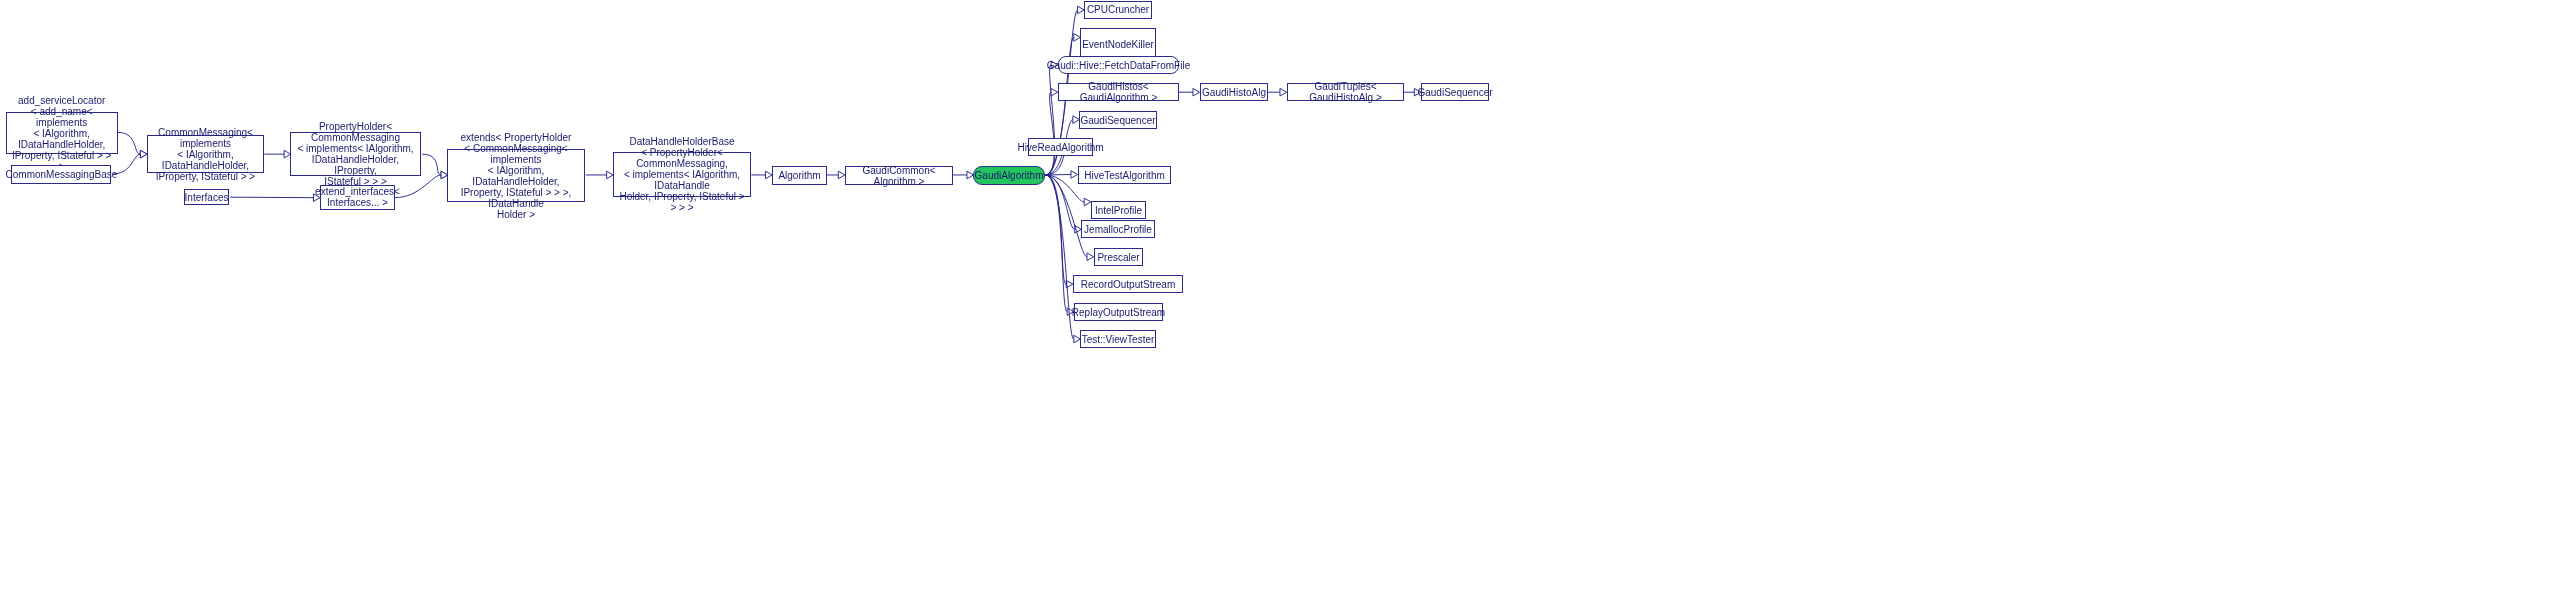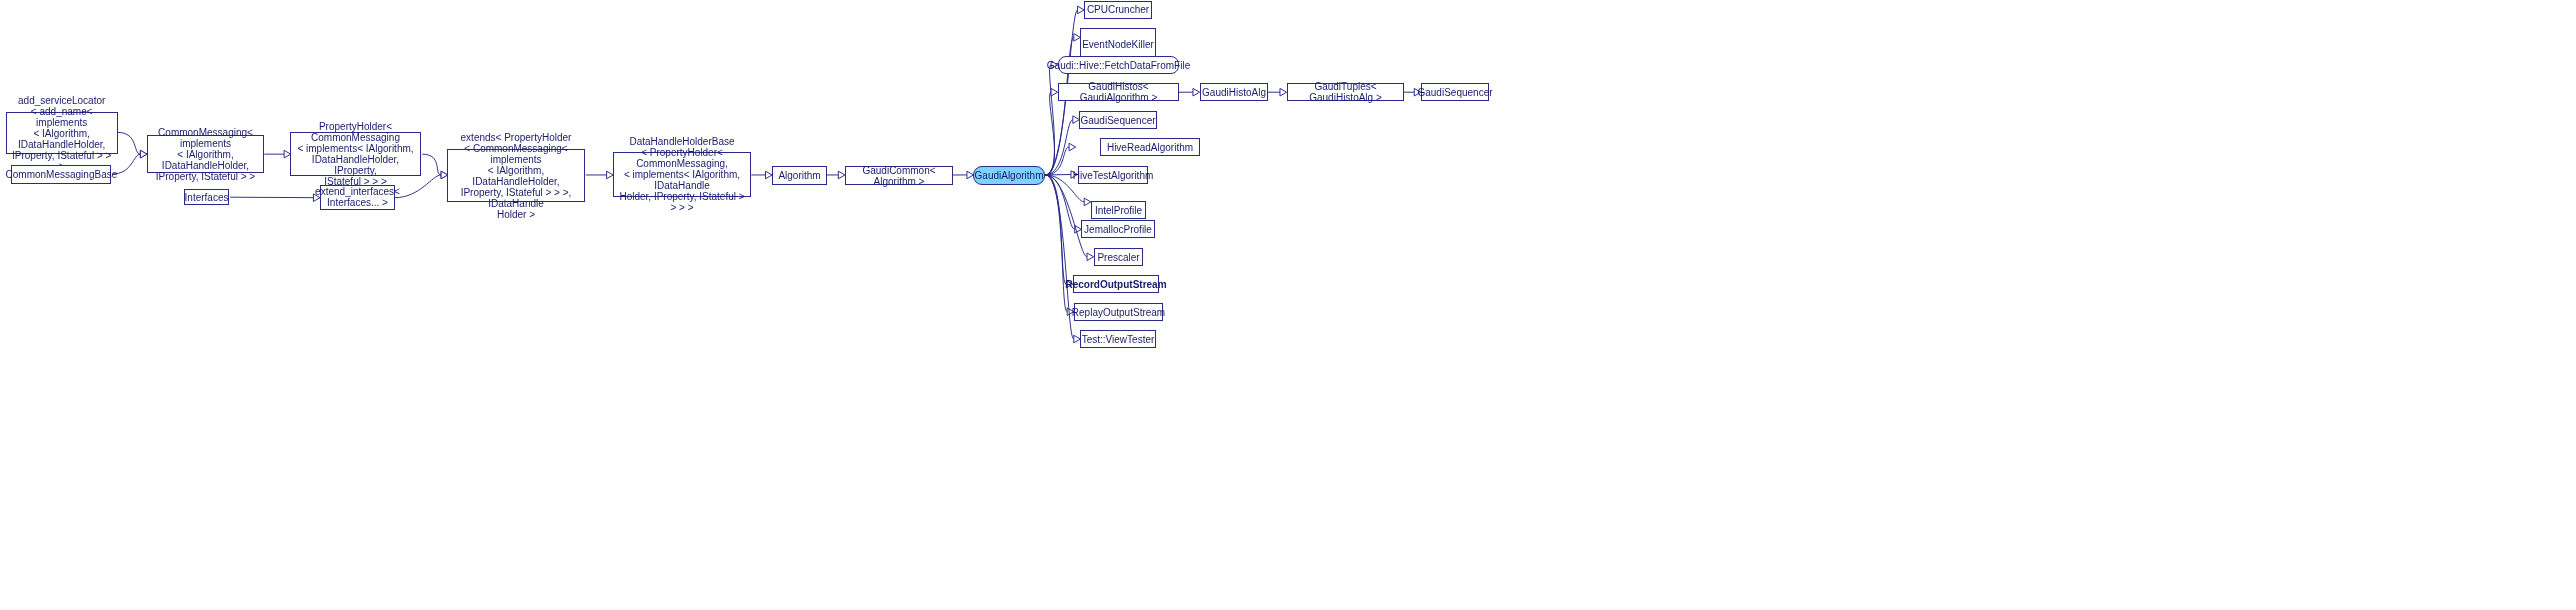--- a/index.html
+++ b/index.html
@@ -24,21 +24,21 @@
     font-size: 10px;
     line-height: 11px;
     text-align: center;
     display: flex;
     align-items: center;
     justify-content: center;
     padding: 0.9px 2.8px;
     white-space: pre-line;
   }
   .node.current {
-    background: #7dd3fc;
+    background: #22c55e;
     border-color: #2a2a8c;
     color: #1a1a6e;
     border-radius: 9px;
   }
   .node.plain {
     color: #1a1a6e;
   }
   svg.edges {
     position: absolute;
     left: 0;
@@ -142,26 +142,26 @@
 &lt; implements&lt; IAlgorithm, IDataHandle
 Holder, IProperty, IStateful &gt; &gt; &gt; &gt;</div>
       <div class="node plain" style="left: 772px; top: 166px; width: 55px; height: 19px;">Algorithm</div>
       <div class="node plain" style="left: 845px; top: 166px; width: 108px; height: 19px;">GaudiCommon&lt; Algorithm &gt;</div>
       <div class="node current" style="left: 973px; top: 166px; width: 72px; height: 19px;">GaudiAlgorithm</div>
       <div class="node plain" style="left: 1084px; top: 0.9px; width: 68px; height: 18px;">CPUCruncher</div>
       <div class="node plain" style="left: 1080px; top: 28px; width: 76px; height: 33px;">EventNodeKiller</div>
       <div class="node plain" style="left: 1058px; top: 56px; width: 121px; height: 18px; border-radius: 8px;">Gaudi::Hive::FetchDataFromFile</div>
       <div class="node plain" style="left: 1058px; top: 83px; width: 121px; height: 18px;">GaudiHistos&lt; GaudiAlgorithm &gt;</div>
       <div class="node plain" style="left: 1079px; top: 111px; width: 78px; height: 18px;">GaudiSequencer</div>
-      <div class="node plain" style="left: 1100px; top: 138px; width: 100px; height: 18px;">HiveReadAlgorithm</div>
-      <div class="node plain" style="left: 1078px; top: 166px; width: 70px; height: 18px;">HiveTestAlgorithm</div>
+      <div class="node plain" style="left: 1028px; top: 138px; width: 65px; height: 18px;">HiveReadAlgorithm</div>
+      <div class="node plain" style="left: 1078px; top: 166px; width: 93px; height: 18px;">HiveTestAlgorithm</div>
       <div class="node plain" style="left: 1091px; top: 193px; width: 55px; height: 18px; margin-top: 8px;">IntelProfile</div>
       <div class="node plain" style="left: 1081px; top: 220px; width: 74px; height: 18px;">JemallocProfile</div>
       <div class="node plain" style="left: 1094px; top: 248px; width: 49px; height: 18px;">Prescaler</div>
-      <div class="node plain" style="left: 1073px; top: 275px; width: 86px; height: 18px; font-weight: bold;">RecordOutputStream</div>
+      <div class="node plain" style="left: 1073px; top: 275px; width: 110px; height: 18px;">RecordOutputStream</div>
       <div class="node plain" style="left: 1074px; top: 303px; width: 89px; height: 18px;">ReplayOutputStream</div>
       <div class="node plain" style="left: 1080px; top: 330px; width: 76px; height: 18px;">Test::ViewTester</div>
       <div class="node plain" style="left: 1200px; top: 83px; width: 68px; height: 18px;">GaudiHistoAlg</div>
       <div class="node plain" style="left: 1287px; top: 83px; width: 117px; height: 18px;">GaudiTuples&lt; GaudiHistoAlg &gt;</div>
       <div class="node plain" style="left: 1421px; top: 83px; width: 68px; height: 18px;">GaudiSequencer</div>
     </div>
 </div>
 
 
 </body></html>

